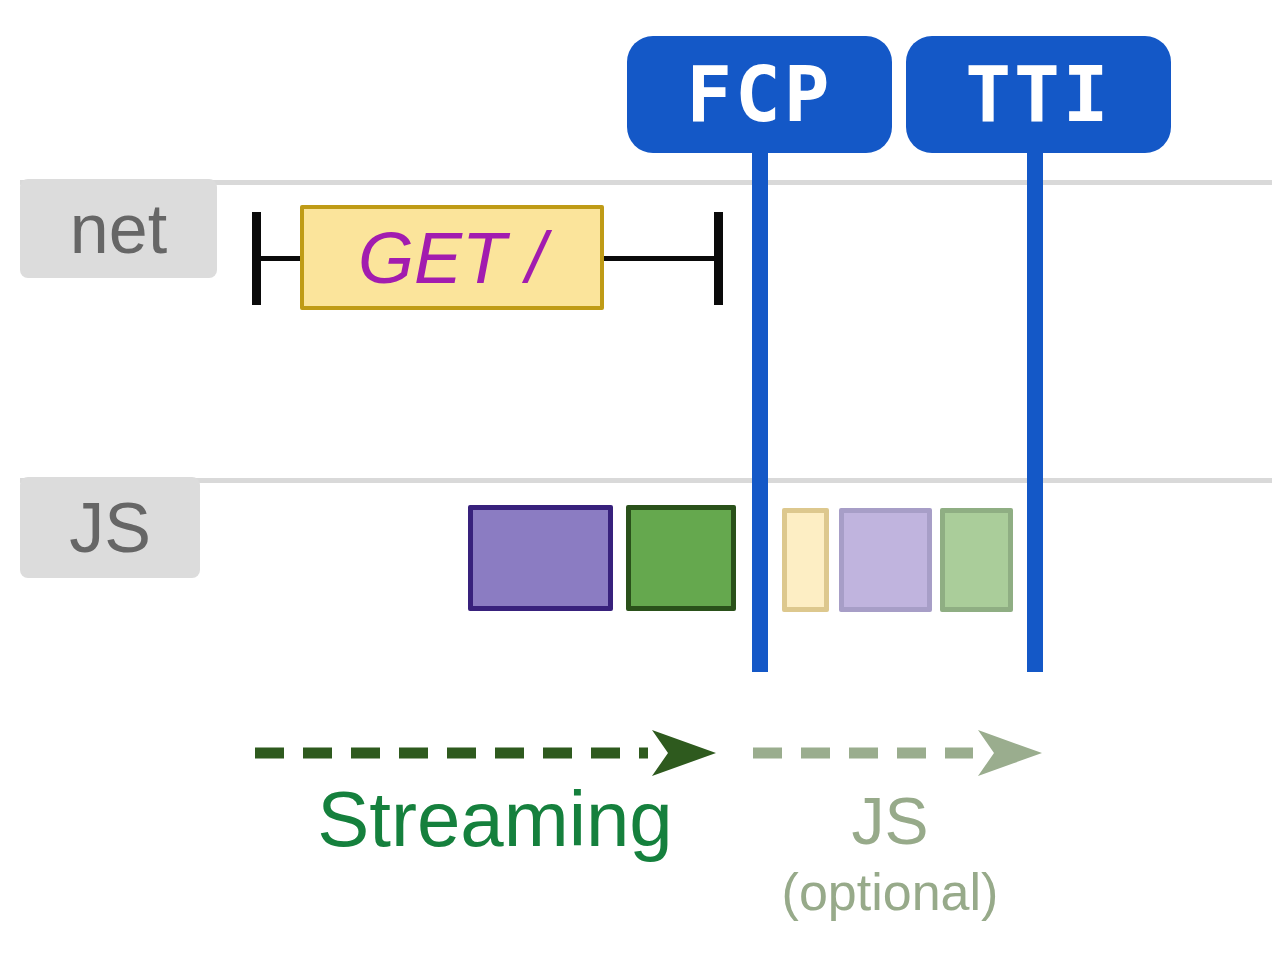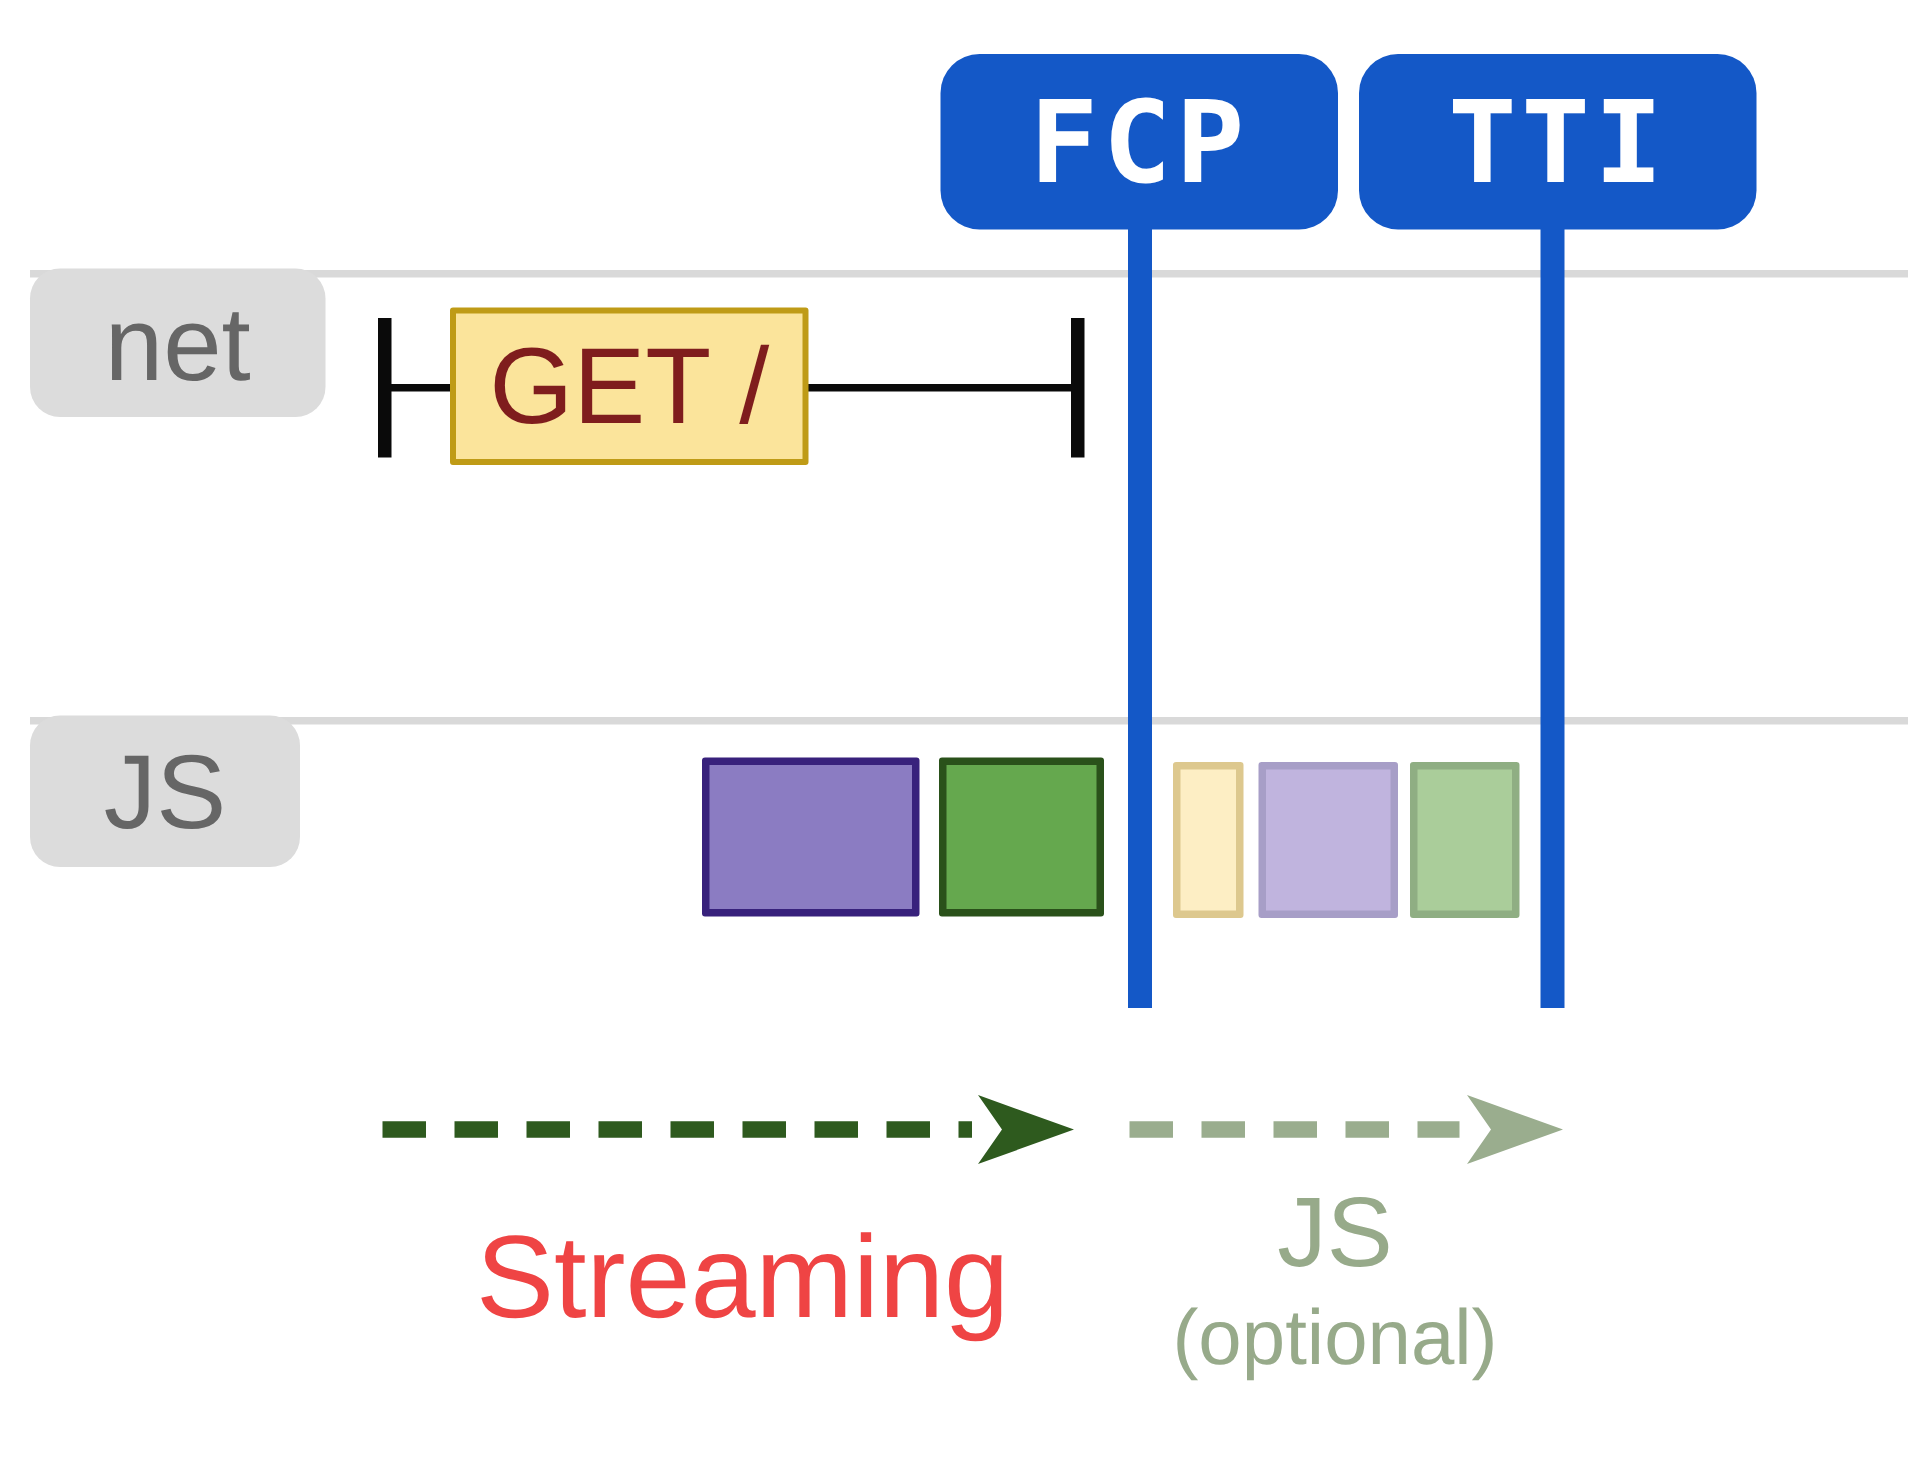--- a/index.html
+++ b/index.html
@@ -5,37 +5,37 @@
   html,body{margin:0;padding:0;background:#fff;}
   .canvas{
     position:relative;width:1272px;height:974px;background:#ffffff;overflow:hidden;
     font-family:"Liberation Sans",sans-serif;
   }
   .track-line{position:absolute;height:5px;background:#d9d9d9;}
   .net-line{left:20px;top:180px;width:1252px;}
   .js-line{left:20px;top:478px;width:1252px;}
 
   .lane-tab{
-    position:absolute;background:#dcdcdc;border-radius:20px;
+    position:absolute;background:#dcdcdc;border-radius:8px;
     display:flex;align-items:center;justify-content:center;
     color:#666666;font-size:70px;line-height:1;
   }
   .net-tab{left:20px;top:179px;width:197px;height:99px;}
   .js-tab{left:20px;top:477px;width:180px;height:101px;}
 
   .req-connector{position:absolute;left:256px;top:256px;width:462px;height:5px;background:#0a0a0a;}
   .req-tick{position:absolute;top:212px;width:9px;height:93px;background:#0a0a0a;}
   .tick-left{left:252px;}
   .tick-right{left:714px;}
 
   .get-box{
-    position:absolute;left:300px;top:205px;width:239px;height:105px;
+    position:absolute;left:300px;top:205px;width:304px;height:105px;
     background:#fbe49b;border:4px solid #bf9b16;border-radius:2px;box-sizing:border-box;
     display:flex;align-items:center;justify-content:center;
-    color:#7f1d1d;font-size:72px;line-height:1;white-space:pre;
+    color:#a21caf;font-size:72px;line-height:1;white-space:pre;font-style:italic;
   }
 
   .blocks-layer{position:absolute;left:0;top:0;width:100%;height:100%;}
   .js-block{position:absolute;border:5px solid;box-sizing:border-box;border-radius:2px;}
 
   .stem{position:absolute;top:148px;width:16px;height:524px;background:#1458c7;}
   .fcp-stem{left:752px;}
   .tti-stem{left:1027px;}
 
   .badge{
@@ -45,21 +45,21 @@
     font-size:76px;letter-spacing:3px;line-height:1;
   }
   .fcp-badge{left:627px;}
   .tti-badge{left:906px;}
 
   .arrow{position:absolute;top:728px;}
   .streaming-arrow{left:250px;}
   .js-arrow{left:748px;}
 
   .arrow-label{position:absolute;text-align:center;line-height:1;}
-  .streaming-label{left:260px;top:780px;width:470px;font-size:78px;color:#ef4444;margin-top:32px;}
+  .streaming-label{left:260px;top:780px;width:470px;font-size:78px;color:#15803d;}
   .js-opt-label-1{left:740px;top:788px;width:300px;font-size:66px;color:#97aa8a;}
   .js-opt-label-2{left:740px;top:866px;width:300px;font-size:52px;color:#97aa8a;}
 </style>
 </head>
 <body>
 
 <div class="canvas">
 
   <div class="track-line net-line"></div>
   <div class="track-line js-line"></div>

